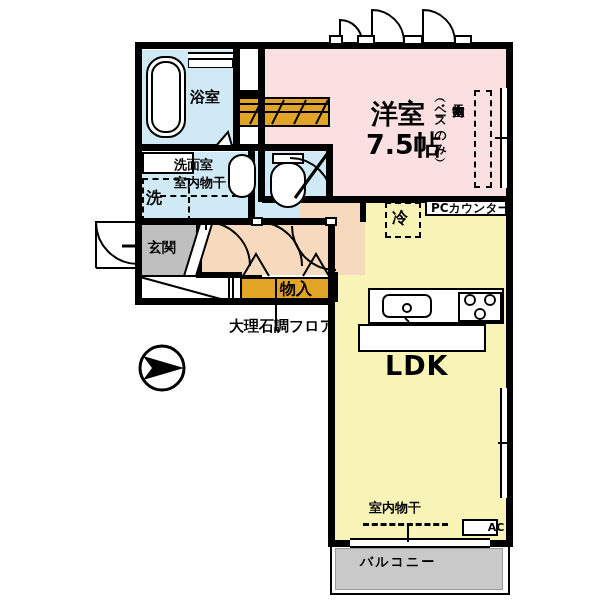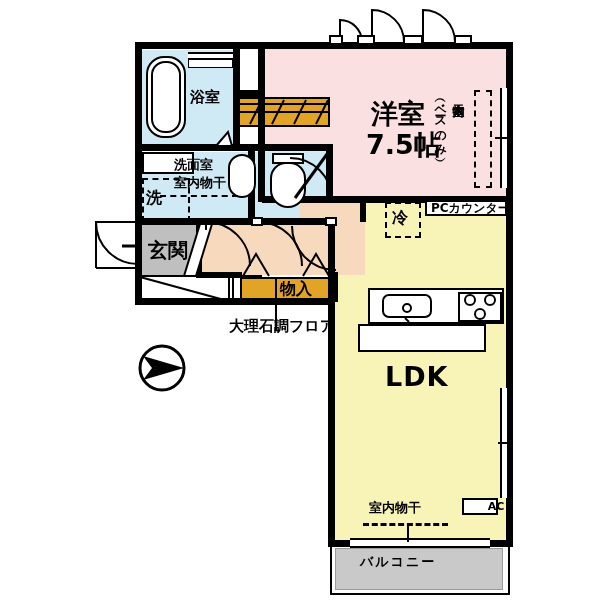--- a/index.html
+++ b/index.html
@@ -179,21 +179,21 @@
   <div class="fix" style="left:458px;top:292px;width:44px;height:30px;background:#ffffff;"></div>
 
   <div class="area" style="left:425px;top:200px;width:82px;height:16px;background:#ffffff;border:2px solid #000;box-sizing:border-box;"></div>
 
   <div class="dashbox" style="left:385px;top:202px;width:36px;height:36px;"></div>
 
   <div class="dashbox" style="left:474px;top:90px;width:18px;height:98px;"></div>
 
   <div class="dashbox" style="left:363px;top:516px;width:85px;height:10px;border-width:0 0 3px 0;"></div>
 
-  <div class="boxlabel" style="left:462px;top:498px;width:34px;height:17px;padding-left:32px;">
+  <div class="boxlabel" style="left:462px;top:519px;width:34px;height:17px;padding-left:32px;">
     <span>AC</span>
   </div>
 
   <div class="area" style="left:500px;top:88px;width:9px;height:100px;background:#ffffff;border-left:2px solid #000;border-right:2px solid #000;box-sizing:border-box;"></div>
   <div class="area" style="left:500px;top:388px;width:9px;height:110px;background:#ffffff;border-left:2px solid #000;border-right:2px solid #000;box-sizing:border-box;"></div>
   <div class="area" style="left:350px;top:538px;width:140px;height:10px;background:#ffffff;border-top:2px solid #000;border-bottom:2px solid #000;box-sizing:border-box;"></div>
   <div class="area" style="left:188px;top:52px;width:45px;height:8px;background:#ffffff;border-top:2px solid #000;border-bottom:2px solid #000;box-sizing:border-box;"></div>
 
   <svg class="overlay" viewBox="0 0 600 600">
 
@@ -285,29 +285,29 @@
       <line x1="495" y1="138" x2="513" y2="138"></line>
     </g>
     <g stroke="#000" stroke-width="2">
       <line x1="498" y1="443" x2="511" y2="443"></line>
     </g>
   </svg>
 
   <div class="lbl room-name" style="left:371px;top:100px;">洋室</div>
   <div class="lbl room-size" style="left:366px;top:131px;">7.5帖</div>
 
-  <div class="lbl room-name" style="left:385px;top:363px;letter-spacing:1px;">LDK</div>
+  <div class="lbl room-name" style="left:385px;top:352px;letter-spacing:1px;">LDK</div>
 
   <div class="lbl small-name" style="left:190px;top:90px;">浴室</div>
 
   <div class="lbl tiny" style="left:174px;top:158px;font-size:13px;">洗面室</div>
   <div class="lbl tiny" style="left:174px;top:176px;font-size:13px;">室内物干</div>
   <div class="lbl tiny" style="left:146px;top:190px;font-size:16px;">洗</div>
 
-  <div class="lbl small-name" style="left:148px;top:240px;font-size:20px;">玄関</div>
+  <div class="lbl small-name" style="left:148px;top:240px;font-size:14px;">玄関</div>
 
   <div class="lbl small-name" style="left:280px;top:281px;font-size:16px;">物入</div>
 
   <div class="lbl tiny" style="left:229px;top:319px;font-size:15px;">大理石調フロア</div>
 
   <div class="lbl tiny" style="left:431px;top:202px;font-size:12px;">PCカウンター</div>
 
   <div class="lbl tiny" style="left:392px;top:210px;font-size:16px;">冷</div>
 
   <div class="lbl-v tiny2" style="left:452px;top:95px;font-size:12px;">室内物干</div>

